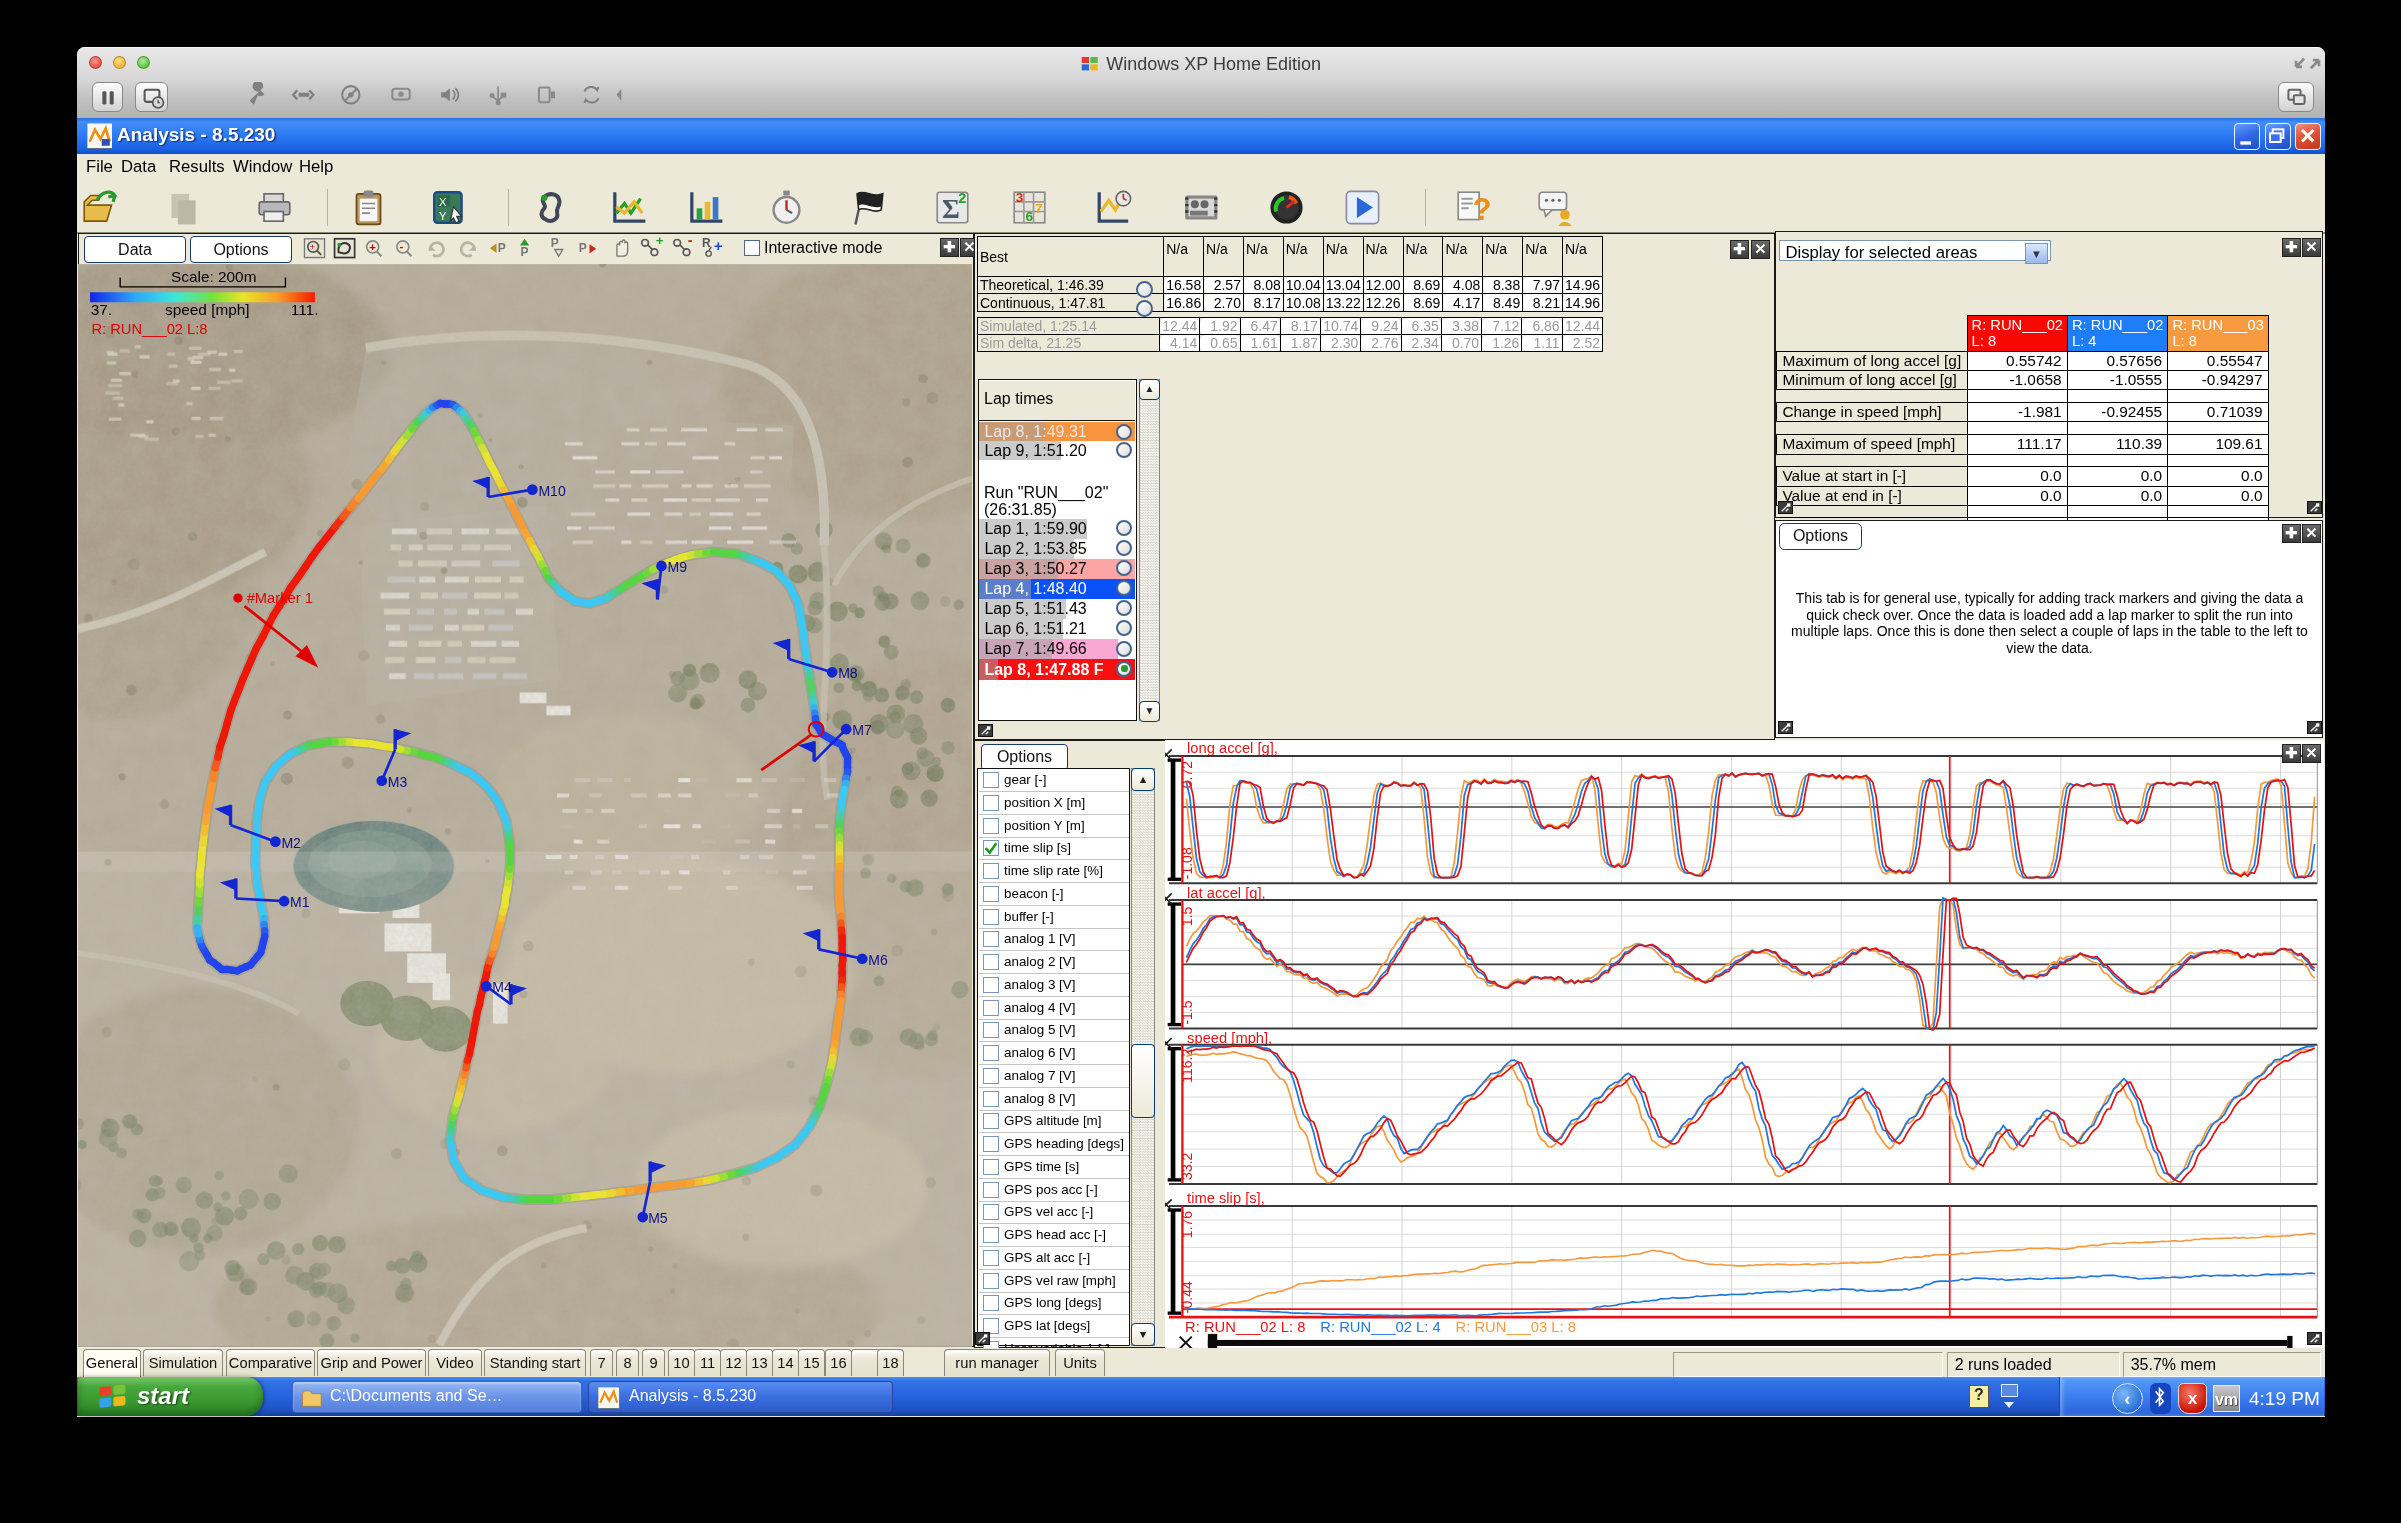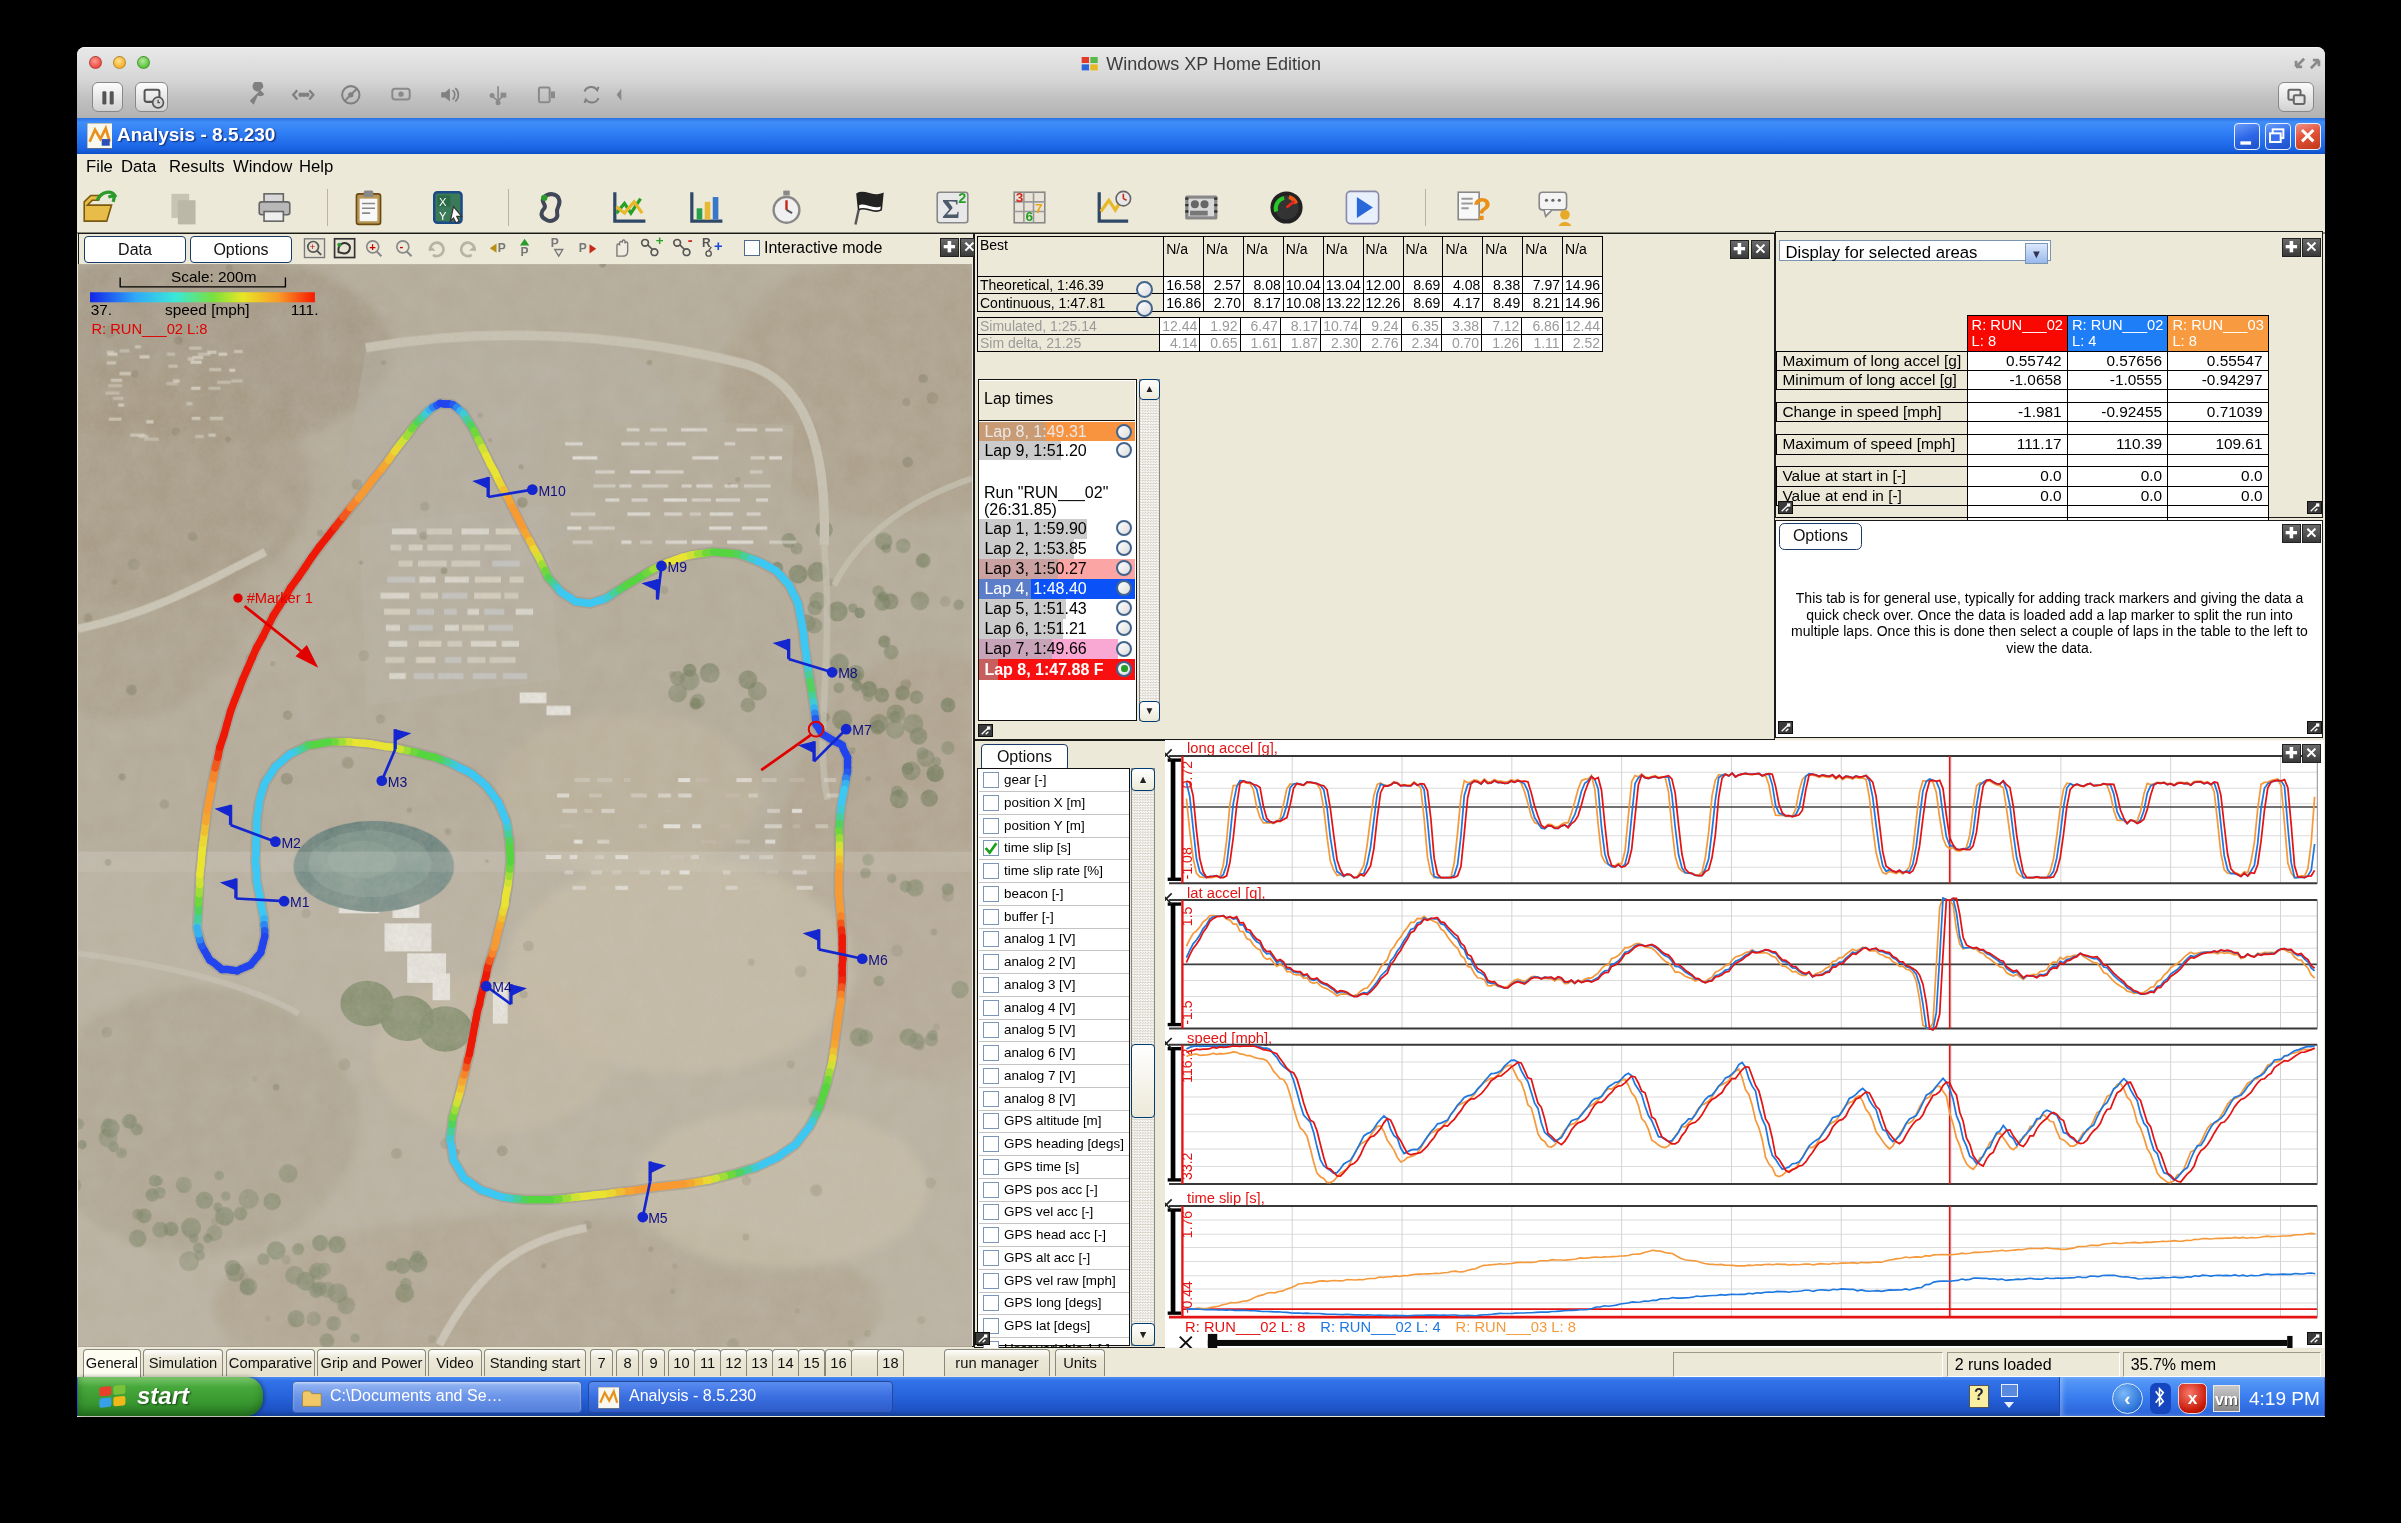--- a/index.html
+++ b/index.html
@@ -14,21 +14,21 @@
 .capblue{background:linear-gradient(160deg,#6a9cf8 0%,#2e68e8 50%,#1e50c8 100%);}
 .capred{background:linear-gradient(160deg,#f09088 0%,#e25238 45%,#c03818 100%);}
 .mvx{width:20px;height:20px;background:linear-gradient(180deg,#6a6a6a,#3a3a3a);color:#fff;border:0.7px solid #222;
  text-align:center;font-size:14.7px;line-height:20px;font-weight:bold;}
 .btn3d{background:linear-gradient(180deg,#ffffff,#ece9d8);border:1.3px solid #003c74;border-radius:4px;
  text-align:center;font-size:16px;color:#111;}
 .wbtn{background:#fff;border:1.3px solid #1a3a6a;border-radius:4px;text-align:center;font-size:16px;color:#111;}
 table{border-collapse:collapse;}
 .btbl{font-size:15.4px;color:#000;}
 .btbl{table-layout:fixed;width:626px;font-size:14px;}.btbl td{border:0.7px solid #000;padding:0 2px;white-space:nowrap;overflow:hidden;}
-.btbl .num{text-align:right;background:#fff;}
+.btbl .num{text-align:right;background:#fff;border-radius:6px;}
 .btbl .lab{text-align:left;background:#ece9d8;}
 .gray{color:#9a9a9a;}
 .rowbar{position:absolute;left:0;top:0;height:100%;background:rgba(160,160,160,0.55);}
 .lapli{font-size:16px;color:#000;white-space:nowrap;}
 .radio{position:absolute;border:2px solid #43648c;border-radius:50%;background:linear-gradient(135deg,#fff,#dcdcdc);}
 .stbl{font-size:15.4px;margin-top:40px;}
 .stbl td{border:0.7px solid #000;padding:0 5.4px;white-space:nowrap;}
 .cbrow{position:absolute;font-size:14px;color:#000;white-space:nowrap;}
 .cbx{position:absolute;left:4px;top:2.7px;width:16px;height:16px;background:#fff;border:1.3px solid #7a96b8;}
 .tab{position:absolute;overflow:hidden;background:linear-gradient(180deg,#fefefe,#ece9d8 30%,#e4e1ce);
@@ -1291,21 +1291,21 @@
     <text x="19" y="76" font-size="23" fill="#000" font-family="Liberation Sans">37.</text>
     <text x="130" y="76" font-size="23" fill="#000" font-family="Liberation Sans">speed [mph]</text>
     <text x="318" y="76" font-size="23" fill="#000" font-family="Liberation Sans">111.</text>
     <text x="20" y="105" font-size="22" fill="#e00000" font-family="Liberation Sans">R: RUN___02 L:8</text>
   </svg>
 <div class="abs" style="left:974px;top:233px;width:801px;height:507px;border:1.3px solid #1a1a1a;background:#ece9d8;"></div>
 <div class="abs" style="left:977px;top:236px;width:626px;height:81px;">
     <table class="btbl" style="border:1.3px solid #000;">
       <tbody>
         <tr>
-          <td class="lab" style="width:182px;height:40px;vertical-align:top;padding-top:0;">Best</td>
+          <td class="lab" style="width:182px;height:40px;vertical-align:top;padding-top:12px;">Best</td>
           <td class="lab" style="width:39px;vertical-align:top;padding-top:4px;">N/a</td>
           <td class="lab" style="width:39px;vertical-align:top;padding-top:4px;">N/a</td>
           <td class="lab" style="width:39px;vertical-align:top;padding-top:4px;">N/a</td>
           <td class="lab" style="width:39px;vertical-align:top;padding-top:4px;">N/a</td>
           <td class="lab" style="width:39px;vertical-align:top;padding-top:4px;">N/a</td>
           <td class="lab" style="width:39px;vertical-align:top;padding-top:4px;">N/a</td>
           <td class="lab" style="width:39px;vertical-align:top;padding-top:4px;">N/a</td>
           <td class="lab" style="width:39px;vertical-align:top;padding-top:4px;">N/a</td>
           <td class="lab" style="width:39px;vertical-align:top;padding-top:4px;">N/a</td>
           <td class="lab" style="width:39px;vertical-align:top;padding-top:4px;">N/a</td>

